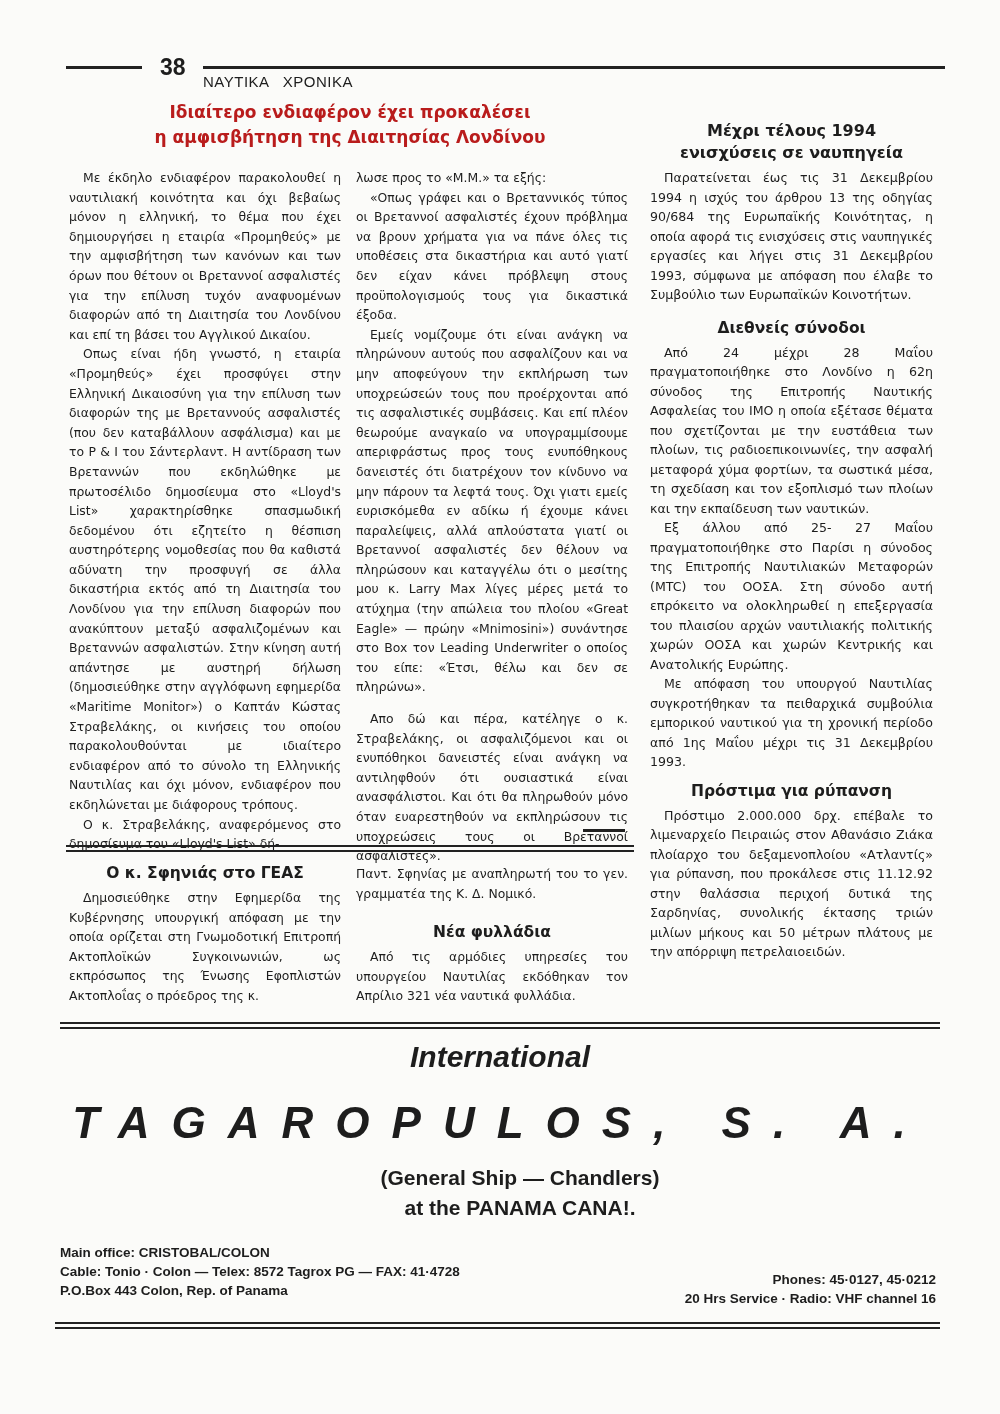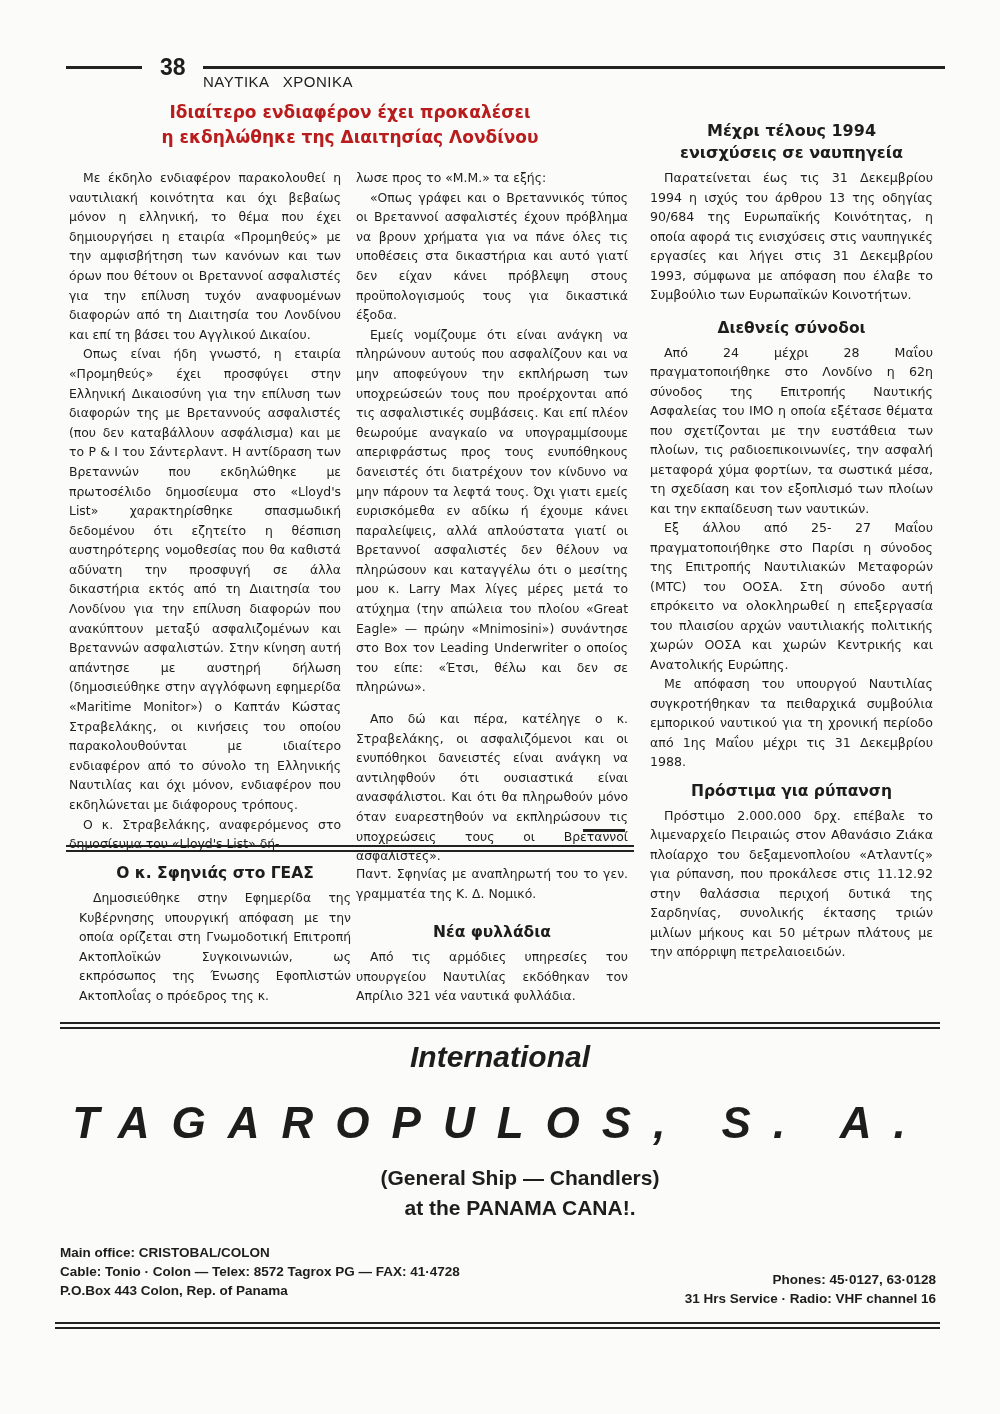--- a/index.html
+++ b/index.html
@@ -36,21 +36,21 @@
 </head>
 <body>
 
 <div class="rule-thick" style="left:66px; top:66px; width:76px;"></div>
 <div class="abs pagenum" style="left:160px; top:54px;">38</div>
 <div class="rule-thick" style="left:203px; top:66px; width:742px;"></div>
 <div class="abs pubname" style="left:203px; top:73px; white-space:pre;">ΝΑΥΤΙΚΑ   ΧΡΟΝΙΚΑ</div>
 
 <div class="abs headline" style="left:80px; top:100px; width:540px;">
   <div>Ιδιαίτερο ενδιαφέρον έχει προκαλέσει</div>
-  <div>η εκδηλώθηκε της Διαιτησίας Λονδίνου</div>
+  <div>η αμφισβήτηση της Διαιτησίας Λονδίνου</div>
 </div>
 
 <div class="col" style="left:69px; top:168px; width:272px;">
   <p>Με έκδηλο ενδιαφέρον παρακολουθεί η ναυτιλιακή κοινότητα και όχι βεβαίως μόνον η ελληνική, το θέμα που έχει δημιουργήσει η εταιρία «Προμηθεύς» με την αμφισβήτηση των κανόνων και των όρων που θέτουν οι Βρεταννοί ασφαλιστές για την επίλυση τυχόν αναφυομένων διαφορών από τη Διαιτησία του Λονδίνου και επί τη βάσει του Αγγλικού Δικαίου.</p>
   <p>Οπως είναι ήδη γνωστό, η εταιρία «Προμηθεύς» έχει προσφύγει στην Ελληνική Δικαιοσύνη για την επίλυση των διαφορών της με Βρεταννούς ασφαλιστές (που δεν καταβάλλουν ασφάλισμα) και με το P &amp; I του Σάντερλαντ. Η αντίδραση των Βρεταννών που εκδηλώθηκε με πρωτοσέλιδο δημοσίευμα στο «Lloyd's List» χαρακτηρίσθηκε σπασμωδική δεδομένου ότι εζητείτο η θέσπιση αυστηρότερης νομοθεσίας που θα καθιστά αδύνατη την προσφυγή σε άλλα δικαστήρια εκτός από τη Διαιτησία του Λονδίνου για την επίλυση διαφορών που ανακύπτουν μεταξύ ασφαλιζομένων και Βρεταννών ασφαλιστών. Στην κίνηση αυτή απάντησε με αυστηρή δήλωση (δημοσιεύθηκε στην αγγλόφωνη εφημερίδα «Maritime Monitor») ο Καπτάν Κώστας Στραβελάκης, οι κινήσεις του οποίου παρακολουθούνται με ιδιαίτερο ενδιαφέρον από το σύνολο τη Ελληνικής Ναυτιλίας και όχι μόνον, ενδιαφέρον που εκδηλώνεται με διάφορους τρόπους.</p>
   <p>Ο κ. Στραβελάκης, αναφερόμενος στο δημοσίευμα του «Lloyd's List» δή-</p>
 </div>
 
 <div class="col" style="left:356px; top:168px; width:272px;">
   <p class="noindent">λωσε προς το «Μ.Μ.» τα εξής:</p>
@@ -64,29 +64,29 @@
   <div class="sub" style="margin-top:12px; font-size:16px;">
     <div>Μέχρι τέλους 1994</div>
     <div>ενισχύσεις σε ναυπηγεία</div>
   </div>
   <p>Παρατείνεται έως τις 31 Δεκεμβρίου 1994 η ισχύς του άρθρου 13 της οδηγίας 90/684 της Ευρωπαϊκής Κοινότητας, η οποία αφορά τις ενισχύσεις στις ναυπηγικές εργασίες και λήγει στις 31 Δεκεμβρίου 1993, σύμφωνα με απόφαση που έλαβε το Συμβούλιο των Ευρωπαϊκών Κοινοτήτων.</p>
 
   <div class="sub" style="margin-top:12px;">Διεθνείς σύνοδοι</div>
   <p>Από 24 μέχρι 28 Μαΐου πραγματοποιήθηκε στο Λονδίνο η 62η σύνοδος της Επιτροπής Ναυτικής Ασφαλείας του ΙΜΟ η οποία εξέτασε θέματα που σχετίζονται με την ευστάθεια των πλοίων, τις ραδιοεπικοινωνίες, την ασφαλή μεταφορά χύμα φορτίων, τα σωστικά μέσα, τη σχεδίαση και τον εξοπλισμό των πλοίων και την εκπαίδευση των ναυτικών.</p>
   <p>Εξ άλλου από 25- 27 Μαΐου πραγματοποιήθηκε στο Παρίσι η σύνοδος της Επιτροπής Ναυτιλιακών Μεταφορών (MTC) του ΟΟΣΑ. Στη σύνοδο αυτή επρόκειτο να ολοκληρωθεί η επεξεργασία του πλαισίου αρχών ναυτιλιακής πολιτικής χωρών ΟΟΣΑ και χωρών Κεντρικής και Ανατολικής Ευρώπης.</p>
 
-  <p>Με απόφαση του υπουργού Ναυτιλίας συγκροτήθηκαν τα πειθαρχικά συμβούλια εμπορικού ναυτικού για τη χρονική περίοδο από 1ης Μαΐου μέχρι τις 31 Δεκεμβρίου 1988.</p>
+  <p>Με απόφαση του υπουργού Ναυτιλίας συγκροτήθηκαν τα πειθαρχικά συμβούλια εμπορικού ναυτικού για τη χρονική περίοδο από 1ης Μαΐου μέχρι τις 31 Δεκεμβρίου 1993.</p>
 
   <div class="sub" style="margin-top:8px;">Πρόστιμα για ρύπανση</div>
   <p>Πρόστιμο 2.000.000 δρχ. επέβαλε το λιμεναρχείο Πειραιώς στον Αθανάσιο Ζιάκα πλοίαρχο του δεξαμενοπλοίου «Ατλαντίς» για ρύπανση, που προκάλεσε στις 11.12.92 στην θαλάσσια περιχοή δυτικά της Σαρδηνίας, συνολικής έκτασης τριών μιλίων μήκους και 50 μέτρων πλάτους με την απόρριψη πετρελαιοειδών.</p>
 </div>
 
 <div class="dbl" style="left:66px; top:845px; width:568px;"></div>
 
-<div class="col" style="left:79px; top:862px; width:272px;">
+<div class="col" style="left:69px; top:862px; width:272px;">
   <div class="sub" style="margin-top:0;">Ο κ. Σφηνιάς στο ΓΕΑΣ</div>
   <p>Δημοσιεύθηκε στην Εφημερίδα της Κυβέρνησης υπουργική απόφαση με την οποία ορίζεται στη Γνωμοδοτική Επιτροπή Ακτοπλοϊκών Συγκοινωνιών, ως εκπρόσωπος της Ένωσης Εφοπλιστών Ακτοπλοΐας ο πρόεδρος της κ.</p>
 </div>
 
 <div class="col" style="left:356px; top:864px; width:272px;">
   <p class="noindent">Παντ. Σφηνίας με αναπληρωτή του το γεν. γραμματέα της Κ. Δ. Νομικό.</p>
   <div class="sub" style="margin-top:18px;">Νέα φυλλάδια</div>
   <p>Από τις αρμόδιες υπηρεσίες του υπουργείου Ναυτιλίας εκδόθηκαν τον Απρίλιο 321 νέα ναυτικά φυλλάδια.</p>
 </div>
 
@@ -98,17 +98,17 @@
   <div>(General Ship — Chandlers)</div>
   <div>at the PANAMA CANA!.</div>
 </div>
 
 <div class="contact" style="left:60px; top:1243px;">
   <div>Main office: CRISTOBAL/COLON</div>
   <div>Cable: Tonio · Colon — Telex: 8572 Tagrox PG — FAX: 41·4728</div>
   <div>P.O.Box 443 Colon, Rep. of Panama</div>
 </div>
 <div class="contact" style="right:64px; top:1270px; text-align:right;">
-  <div>Phones: 45·0127, 63·0128</div>
-  <div>31 Hrs Service · Radio: VHF channel 16</div>
+  <div>Phones: 45·0127, 45·0212</div>
+  <div>20 Hrs Service · Radio: VHF channel 16</div>
 </div>
 
 <div class="dbl" style="left:55px; top:1322px; width:885px;"></div>
 
 </body></html>

